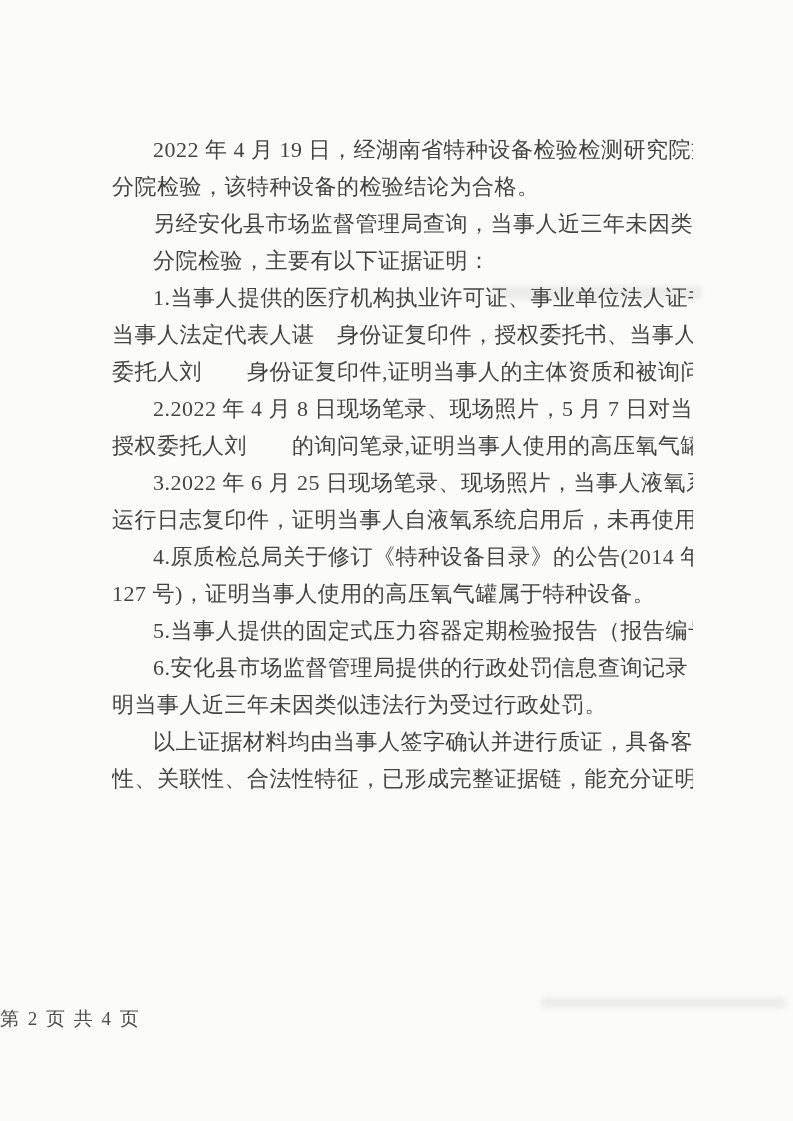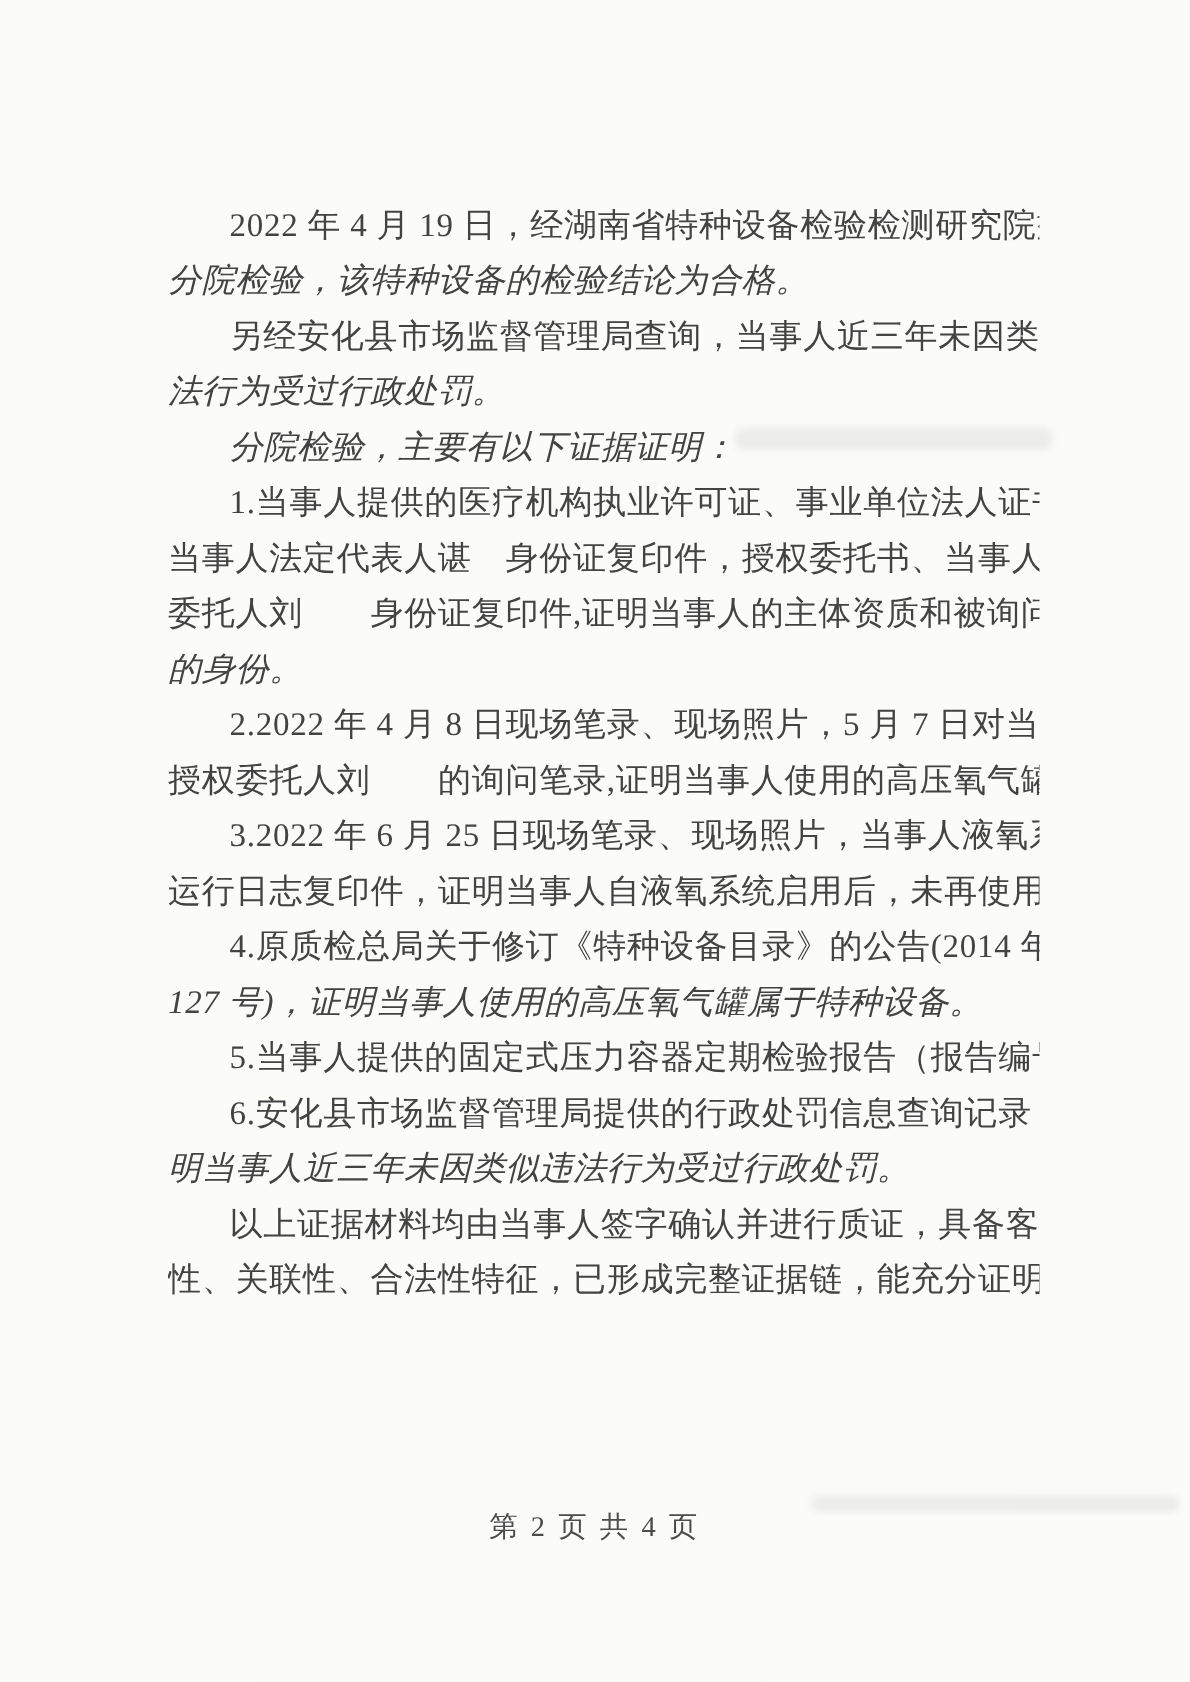--- a/index.html
+++ b/index.html
@@ -20,25 +20,25 @@
   }
   .para { margin: 0; padding: 0; }
   .line {
     display: block; height: 37px; line-height: 37px;
     overflow: hidden;
     text-align: justify;
     text-align-last: justify;
     letter-spacing: 0.5px;
     white-space: nowrap;
   }
-  .line.end { text-align-last: left; font-style: italic; }
+  .line.end { text-align-last: left; }
   .line.indent { text-indent: 41px; }
   .footer {
     position: absolute; left: 0; right: 0; top: 1005px;
-    text-align: center; font-size: 19px; color: #4c4c4c;
+    font-size: 19px; color: #4c4c4c;
     letter-spacing: 2px; line-height: 28px;
   }
   .artifact {
     position: absolute; background: #8d8d8d;
     opacity: 0.13; filter: blur(2.5px); border-radius: 6px;
   }
   .artifact.a1 { left: 490px; top: 285px; width: 212px; height: 15px; }
   .artifact.a2 { left: 540px; top: 997px; width: 246px; height: 11px; }
 </style>
 </head>
@@ -51,32 +51,30 @@
 
   <div class="body-text">
 
     <p class="para">
       <span class="line indent">2022 年 4 月 19 日，经湖南省特种设备检验检测研究院益阳</span>
       <span class="line end">分院检验，该特种设备的检验结论为合格。</span>
     </p>
 
     <p class="para">
       <span class="line indent">另经安化县市场监督管理局查询，当事人近三年未因类似违</span>
-      <span class="line end">法行为受过行政处罚。</span>
     </p>
 
     <p class="para">
       <span class="line indent end">分院检验，主要有以下证据证明：</span>
     </p>
 
     <p class="para">
       <span class="line indent">1.当事人提供的医疗机构执业许可证、事业单位法人证书、</span>
       <span class="line">当事人法定代表人谌　身份证复印件，授权委托书、当事人授权</span>
       <span class="line">委托人刘　　身份证复印件,证明当事人的主体资质和被询问人</span>
-      <span class="line end">的身份。</span>
     </p>
 
     <p class="para">
       <span class="line indent">2.2022 年 4 月 8 日现场笔录、现场照片，5 月 7 日对当事人</span>
       <span class="line">授权委托人刘　　的询问笔录,证明当事人使用的高压氧气罐投</span>
     </p>
 
     <p class="para">
       <span class="line indent">3.2022 年 6 月 25 日现场笔录、现场照片，当事人液氧系统</span>
       <span class="line">运行日志复印件，证明当事人自液氧系统启用后，未再使用过原</span>

